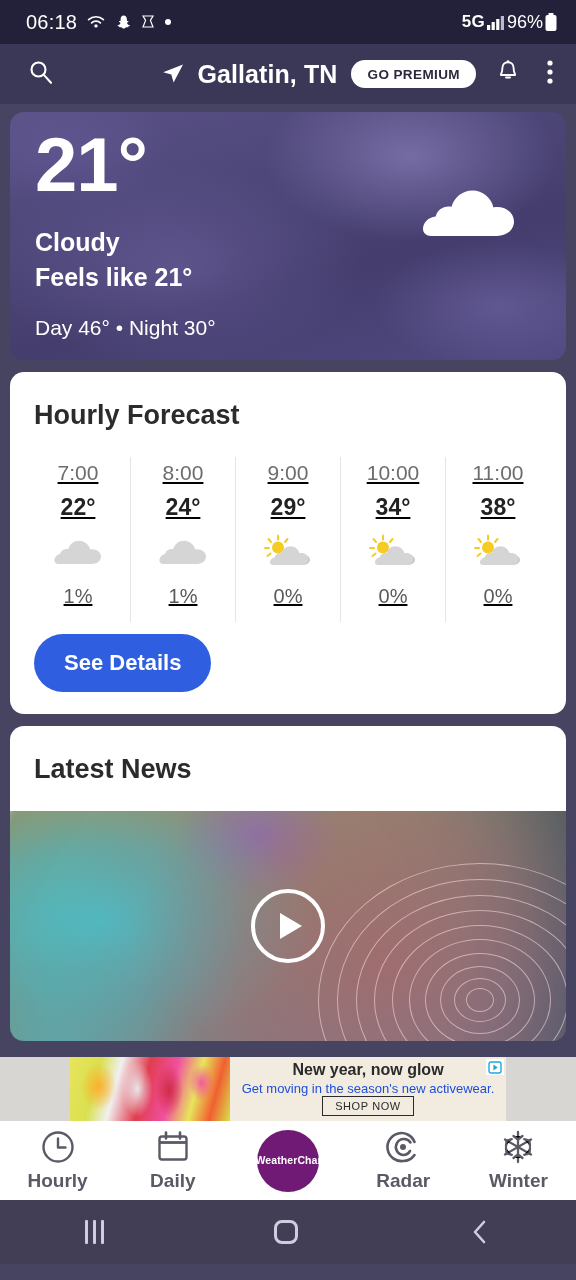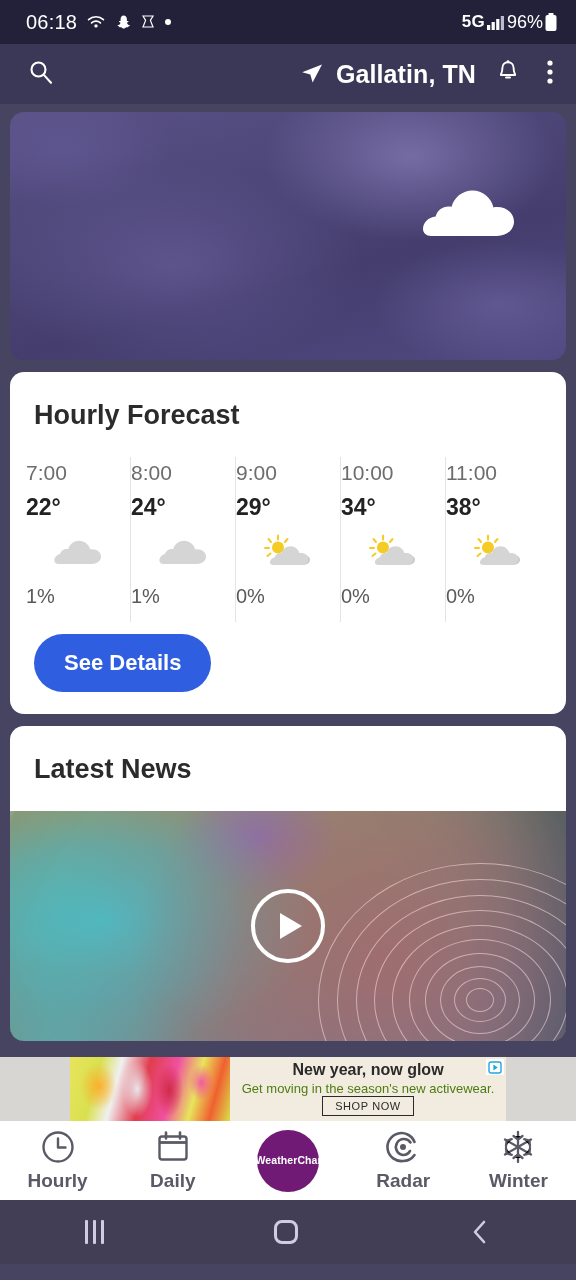--- a/index.html
+++ b/index.html
@@ -59,22 +59,23 @@
   .hero-daynight { font-size: 21px; margin-top: 24px; }
   .hero-ico { position: absolute; right: 48px; top: 68px; }
 
   
   .card { background: #fff; border-radius: 14px; margin: 12px 10px 0; }
   .card-title { font-size: 27px; font-weight: bold; color: #2b2b2b; padding: 28px 0 0 24px; }
 
   
   .hourly-row { display: flex; margin: 26px 16px 0; }
   .hcol {
-    flex: 1; text-align: left; padding: 4px 0 14px;
+    flex: 1; text-align: center; padding: 4px 0 14px;
     border-right: 1px solid #e4e4e4;
+    text-decoration: underline;
   }
   .hcol:last-child { border-right: none; }
   .h-time { font-size: 21px; color: #6d6d6d; }
   .h-temp { font-size: 23px; font-weight: bold; color: #222; margin-top: 9px; }
   .h-ico { height: 42px; display: flex; align-items: center; justify-content: center; margin-top: 10px; }
   .h-pop { font-size: 20px; color: #5a5a5a; margin-top: 12px; }
   .details-btn {
     display: inline-block; background: #2f5ee0; color: #fff;
     font-size: 22px; font-weight: bold; border: none; cursor: pointer;
     border-radius: 999px; padding: 16px 30px; margin: 12px 0 22px 24px;
@@ -132,21 +133,21 @@
   .ad-img::after {
     content: ""; position: absolute; inset: 0;
     background:
       radial-gradient(ellipse 26px 34px at 18% 46%, rgba(255,170,40,.9), transparent 70%),
       radial-gradient(ellipse 22px 40px at 42% 50%, rgba(235,235,240,.95), transparent 70%),
       radial-gradient(ellipse 20px 38px at 62% 52%, rgba(205,40,60,.9), transparent 70%),
       radial-gradient(ellipse 18px 26px at 82% 40%, rgba(245,70,170,.85), transparent 70%);
   }
   .ad-txt { flex: 1; text-align: center; padding-top: 4px; }
   .ad-head { font-size: 16px; font-weight: bold; color: #2a2a2a; }
-  .ad-sub { font-size: 13px; color: #4d7c0f; margin-top: 2px; }
+  .ad-sub { font-size: 13px; color: #1d4ed8; margin-top: 2px; }
   .ad-shop {
     display: inline-block; margin-top: 0; border: 1.5px solid #2a2a2a;
     font-size: 11px; font-weight: normal; letter-spacing: .6px; color: #2a2a2a;
     padding: 3px 12px; background: transparent; cursor: pointer;
     font-family: "Liberation Sans", sans-serif;
   }
   .ad-choices {
     position: absolute; right: 2px; top: 2px; width: 18px; height: 16px;
     background: #fff; display: flex; align-items: center; justify-content: center;
   }
@@ -236,39 +237,46 @@
         </svg>
     </span>
     <div class="loc-wrap">
       <span class="ico">
         <svg width="26" height="26" viewBox="0 0 26 26">
             <path d="M23 3.4L3.2 11.2l8.1 2.3 2.3 8.1z" fill="#fff"></path>
           </svg>
       </span>
       <span class="loc-name">Gallatin, TN</span>
     </div>
+    <span class="premium-pill">GO PREMIUM</span>
     <span class="hdr-icon">
       <svg width="24" height="26" viewBox="0 0 24 26">
           <path d="M12 3.2c-3.5 0-5.6 2.5-5.6 5.9 0 4.3-1.5 5.6-1.5 6.9h14.2c0-1.3-1.5-2.6-1.5-6.9 0-3.4-2.1-5.9-5.6-5.9z" stroke="#fff" stroke-width="1.9" fill="none" stroke-linejoin="round"></path>
           <path d="M10 18.5h4" stroke="#fff" stroke-width="1.9" stroke-linecap="round"></path>
           <circle cx="12" cy="2.6" r="1.3" fill="#fff"></circle>
         </svg>
     </span>
     <span class="hdr-icon">
       <svg width="8" height="28" viewBox="0 0 8 28">
           <circle cx="4" cy="5" r="2.6" fill="#fff"></circle>
           <circle cx="4" cy="14" r="2.6" fill="#fff"></circle>
           <circle cx="4" cy="23" r="2.6" fill="#fff"></circle>
         </svg>
     </span>
   </div>
 
   <div class="scroll">
 
     <div class="hero">
+      <div class="hero-txt">
+        <div class="hero-temp">21°</div>
+        <div class="hero-cond">Cloudy</div>
+        <div class="hero-feels">Feels like 21°</div>
+        <div class="hero-daynight">Day 46° • Night 30°</div>
+      </div>
       <span class="hero-ico">
         <svg width="105" height="62" viewBox="0 0 105 62">
           <path d="M26 56h58c10 0 17-6.5 17-14.5S94 27 84 27c-1.2 0-2.4.1-3.5.4C78 17.5 69.6 10.5 59.5 10.5c-10 0-18.4 6.8-20.9 16.3-1-.2-2-.3-3.1-.3-6.3 0-11.5 4.3-12.9 10C15.2 37.3 10 42.6 10 49c0 3.9 3.5 7 7.8 7H26z" fill="#fff"></path>
         </svg>
       </span>
     </div>
 
     <div class="card">
       <div class="card-title">Hourly Forecast</div>
       <div class="hourly-row">

